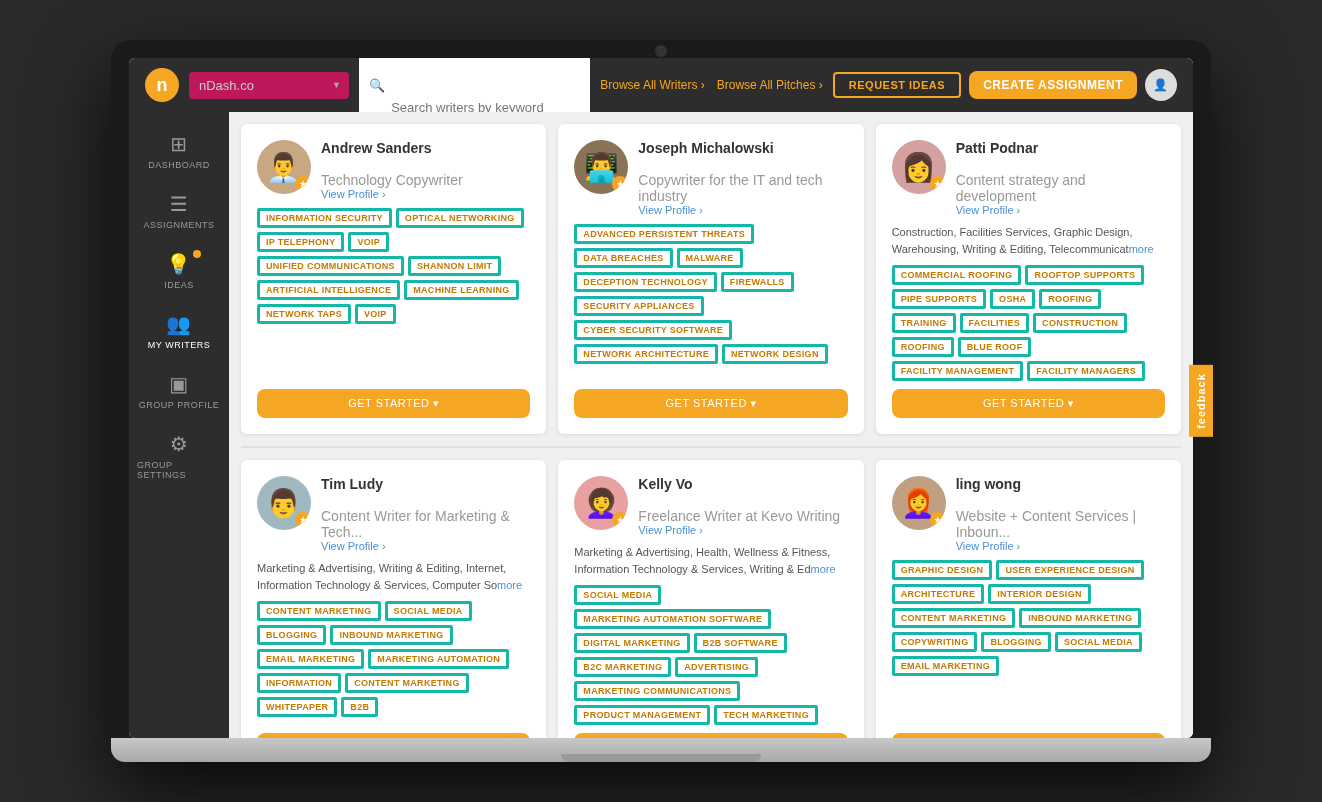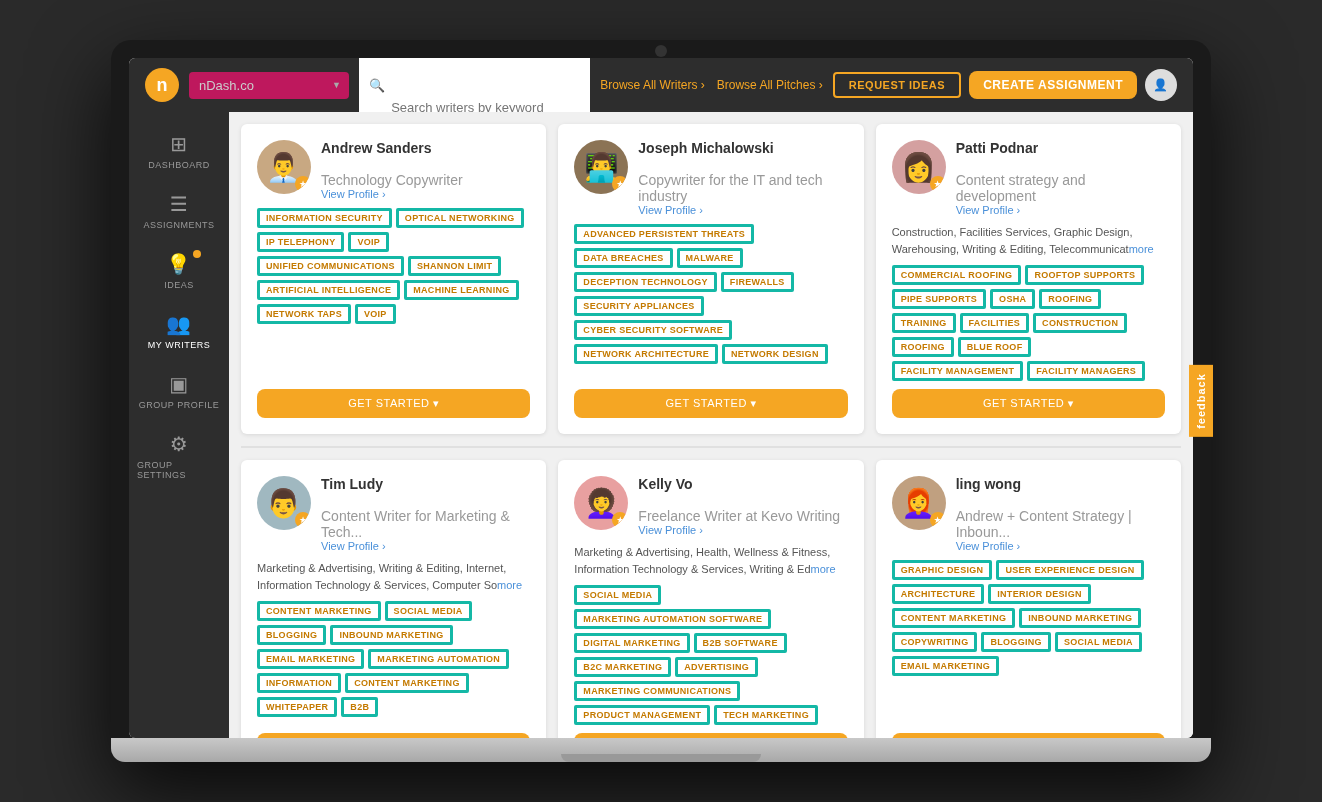--- a/index.html
+++ b/index.html
@@ -568,21 +568,21 @@
     <button class="btn-get-started">GET STARTED</button>
   </div>
               <div class="writer-card">
     <div class="writer-header">
       <div class="writer-avatar" style="background:#c0a080">
         <span style="font-size:28px">👩‍🦰</span>
         <div class="star-badge">★</div>
       </div>
       <div class="writer-info">
         <div class="writer-name">ling wong</div>
-        <div class="writer-title">Andrew + Content Strategy | Inboun...</div>
+        <div class="writer-title">Website + Content Services | Inboun...</div>
         <div class="view-profile">View Profile</div>
       </div>
     </div>
     <div class="tags">
                   <span class="tag">GRAPHIC DESIGN</span>
                   <span class="tag">USER EXPERIENCE DESIGN</span>
                   <span class="tag">ARCHITECTURE</span>
                   <span class="tag">INTERIOR DESIGN</span>
                   <span class="tag">CONTENT MARKETING</span>
                   <span class="tag">INBOUND MARKETING</span>

